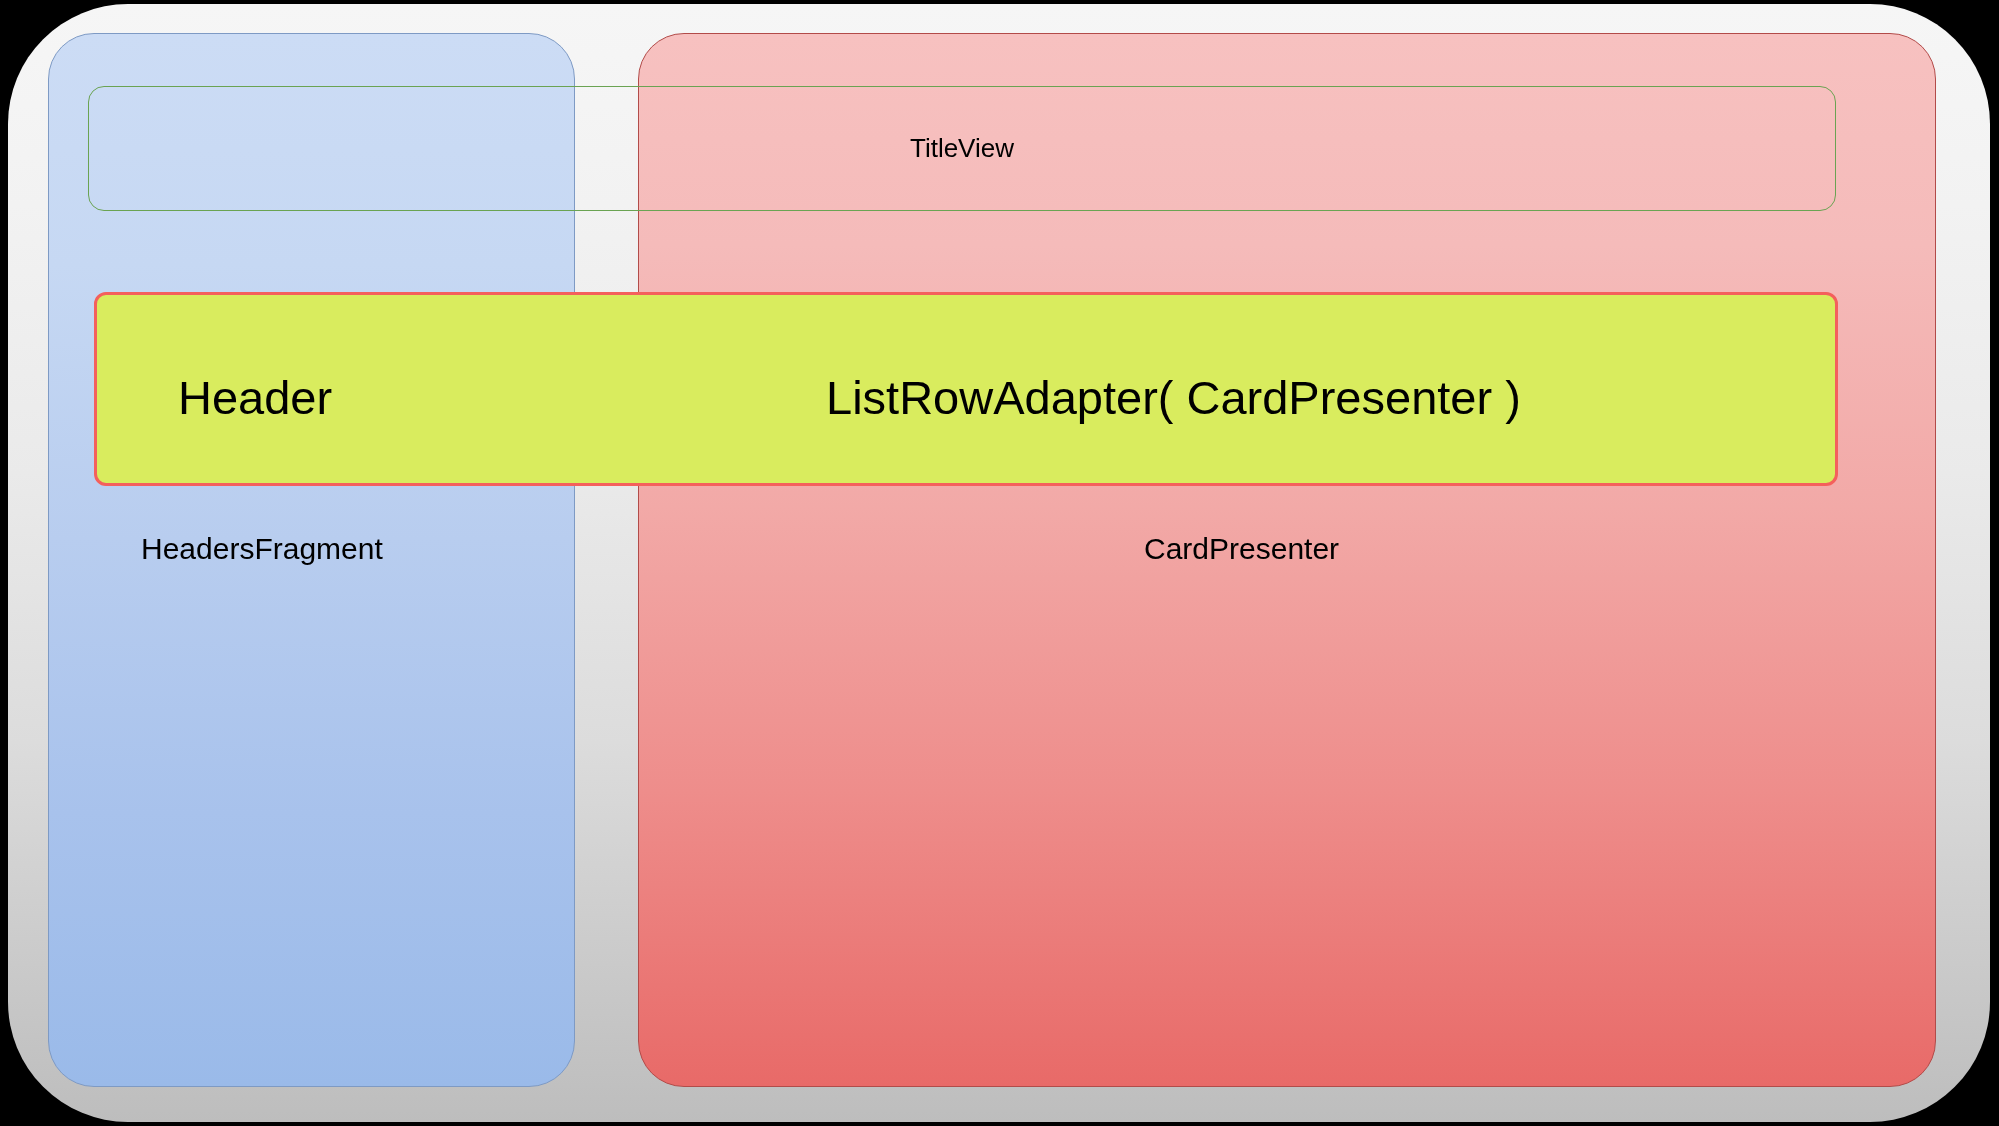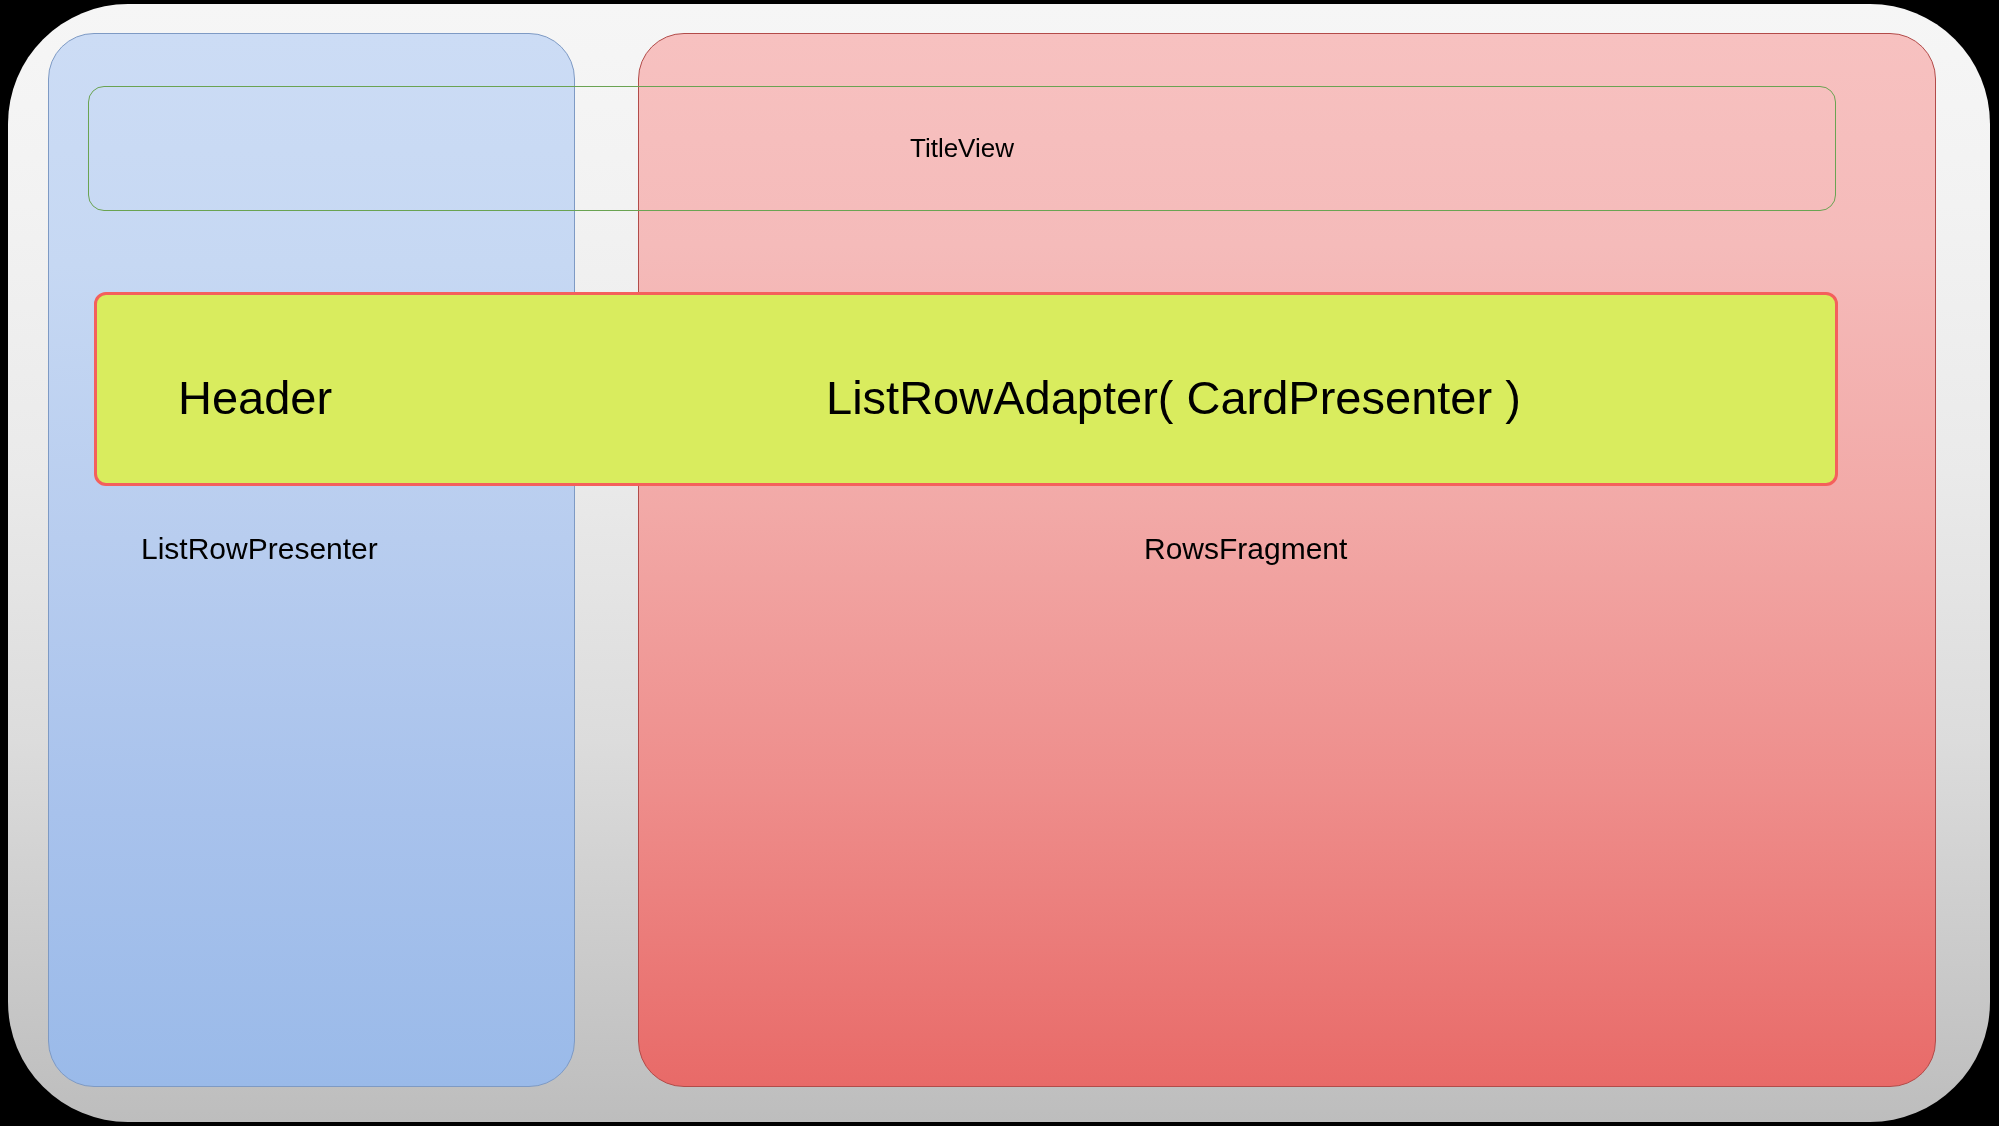--- a/index.html
+++ b/index.html
@@ -169,17 +169,17 @@
     <span class="title-view-label">TitleView</span>
   </div>
 
   <div class="row-adapter-box"></div>
 
 
   <span class="lbl lbl-header">Header</span>
 
   <span class="lbl lbl-card-presenter">ListRowAdapter( CardPresenter )</span>
 
-  <span class="lbl lbl-headers-fragment">ListRowPresenter</span>
+  <span class="lbl lbl-headers-fragment">HeadersFragment</span>
 
-  <span class="lbl lbl-rows-fragment">RowsFragment</span>
+  <span class="lbl lbl-rows-fragment">CardPresenter</span>
 
 </div>
 
 </body></html>

